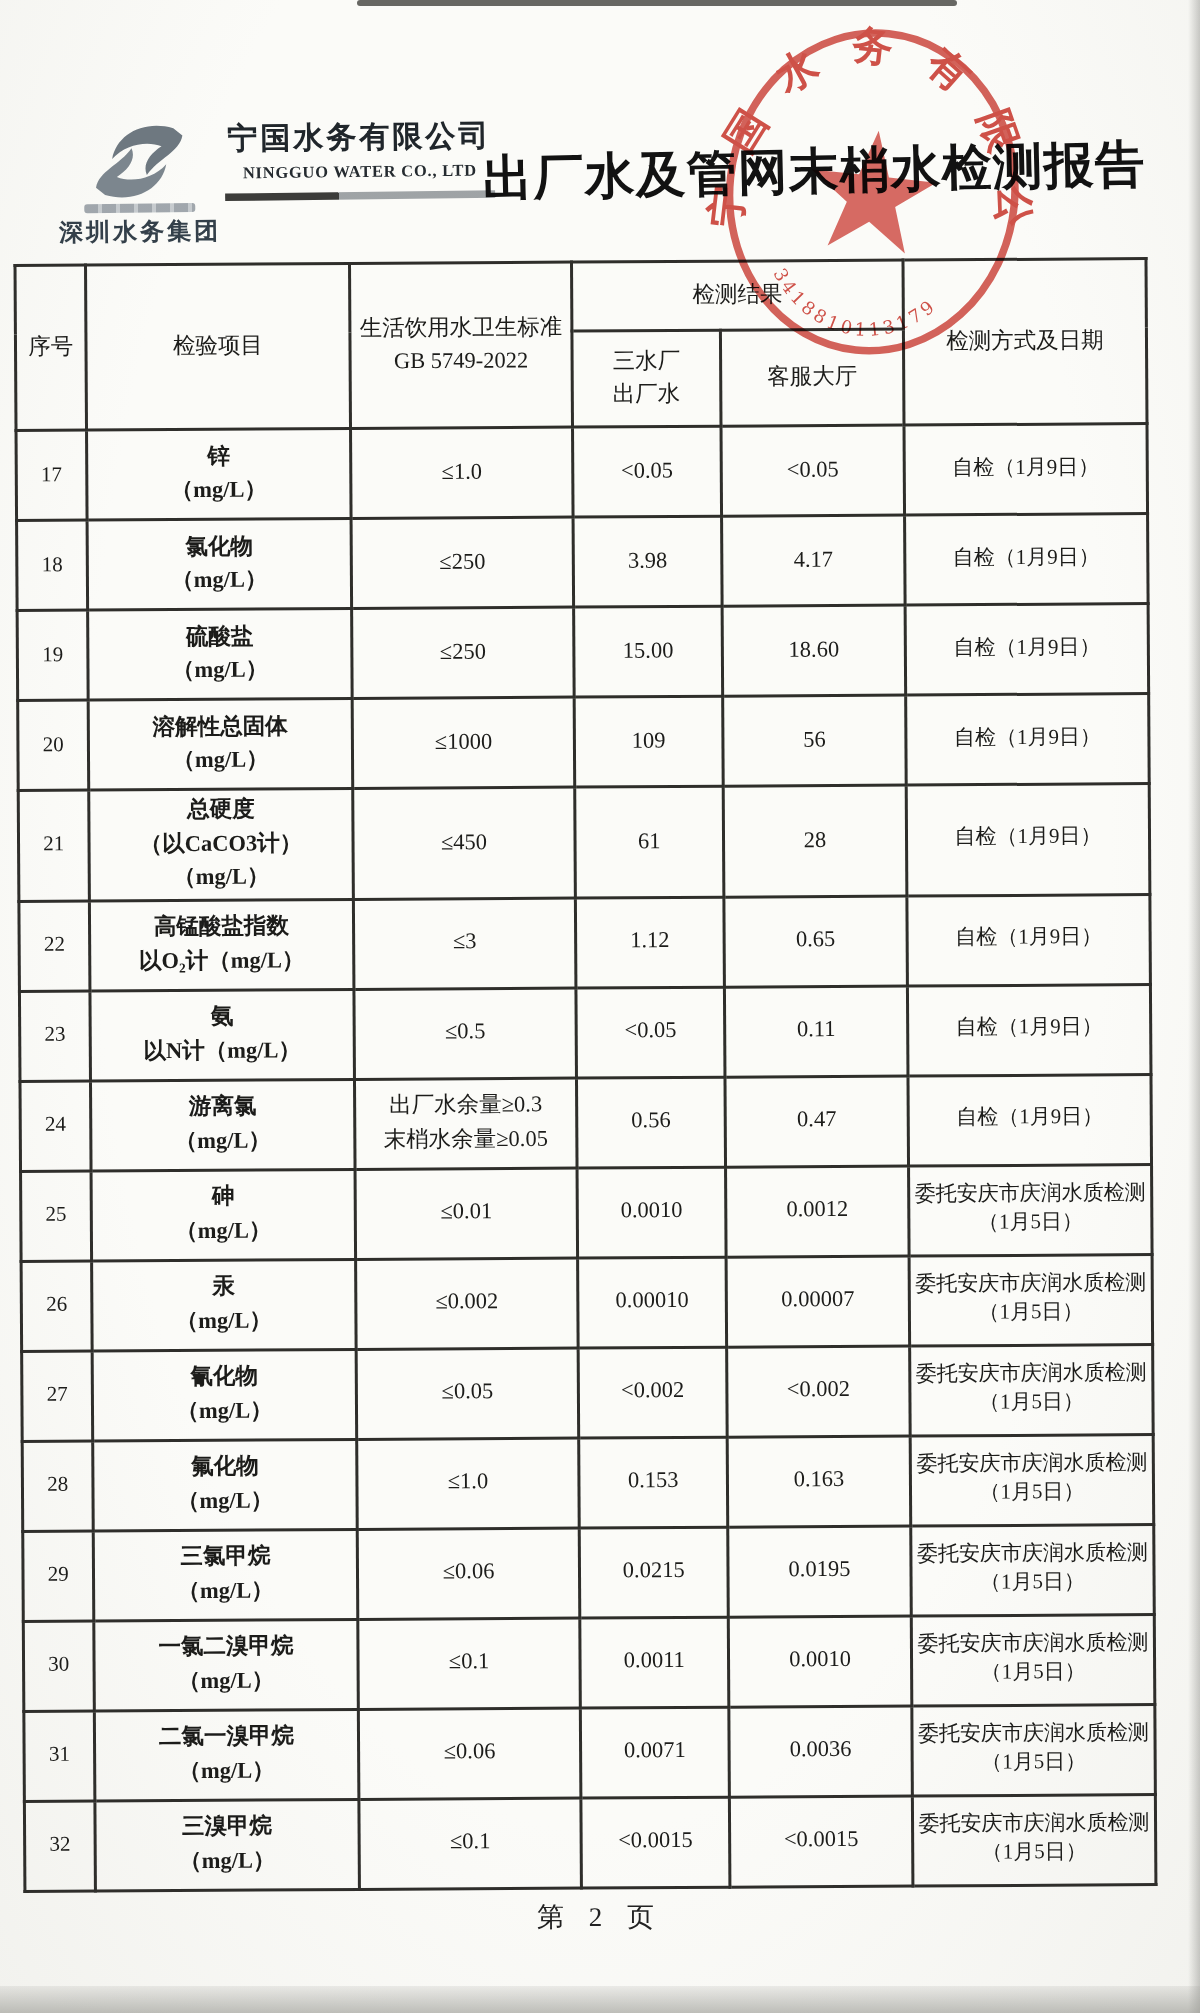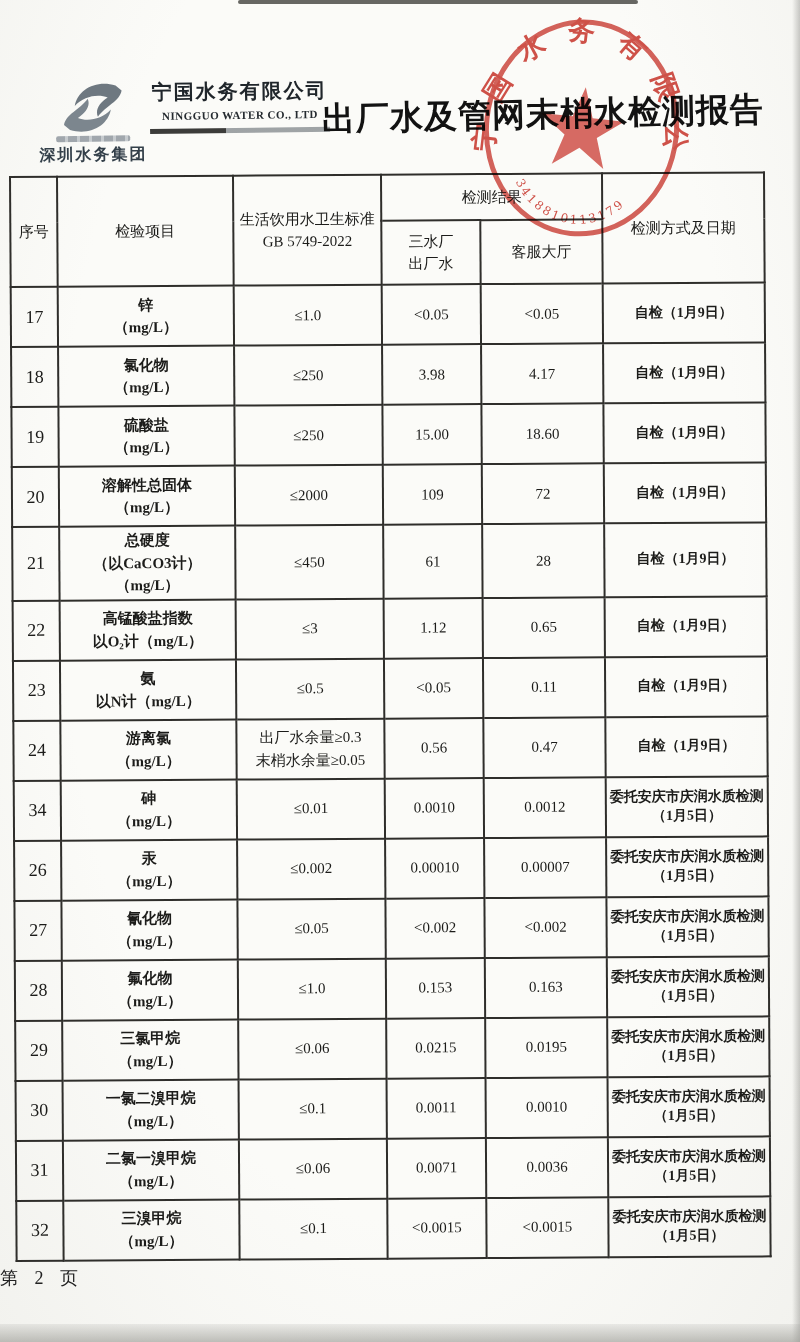--- a/index.html
+++ b/index.html
@@ -53,30 +53,30 @@
   .report-table th, .report-table td {
     border:2px solid #2f2e2b;
     text-align:center; vertical-align:middle;
     font-size:15px; font-weight:normal;
     white-space:pre-line; line-height:1.5;
     padding:2px 3px;
   }
   .report-table thead tr:first-child th { height:46px; }
   .report-table thead tr:last-child th { height:64px; }
   .report-table tbody tr { height:60px; }
-  .report-table td[data-name="method-cell"] { font-size:14px; line-height:1.35; font-weight:bold; }
-  .report-table td[data-name="row-number"] { font-size:18px;margin-left:16px; }
+  .report-table td[data-name="method-cell"] { font-size:14px; line-height:1.35; font-weight:normal; }
+  .report-table td[data-name="row-number"] { font-size:14px;margin-left:16px; }
   .report-table td[data-name="item-cell"] { font-weight:bold; }
   .report-table td[data-name="standard-cell"],
   .report-table td[data-name="plant-result-cell"],
   .report-table td[data-name="hall-result-cell"] { font-size:15px; }
 
   
   .page-footer { position:absolute; top:1266px; left:0; width:100%;
-    text-align:left; font-size:18px; letter-spacing:6px; color:#222; }
+    text-align:center; font-size:18px; letter-spacing:6px; color:#222; }
 </style>
 </head>
 <body>
 
 <div class="page" data-name="report-page">
 
   <div class="scan-top-line" data-name="scan-artifact-top"></div>
   <div class="scan-right-shadow" data-name="scan-artifact-right"></div>
   <div class="scan-bottom-band" data-name="scan-artifact-bottom"></div>
 
@@ -163,23 +163,23 @@
 （mg/L）</td>
           <td data-name="standard-cell">≤250</td>
           <td data-name="plant-result-cell">15.00</td>
           <td data-name="hall-result-cell">18.60</td>
           <td data-name="method-cell">自检（1月9日）</td>
         </tr>
         <tr data-name="table-row">
           <td data-name="row-number">20</td>
           <td data-name="item-cell">溶解性总固体
 （mg/L）</td>
-          <td data-name="standard-cell">≤2000</td>
+          <td data-name="standard-cell">≤1000</td>
           <td data-name="plant-result-cell">109</td>
-          <td data-name="hall-result-cell">72</td>
+          <td data-name="hall-result-cell">56</td>
           <td data-name="method-cell">自检（1月9日）</td>
         </tr>
         <tr data-name="table-row">
           <td data-name="row-number">21</td>
           <td data-name="item-cell">总硬度
 （以CaCO3计）（mg/L）</td>
           <td data-name="standard-cell">≤450</td>
           <td data-name="plant-result-cell">61</td>
           <td data-name="hall-result-cell">28</td>
           <td data-name="method-cell">自检（1月9日）</td>
@@ -206,21 +206,21 @@
           <td data-name="row-number">24</td>
           <td data-name="item-cell">游离氯
 （mg/L）</td>
           <td data-name="standard-cell">出厂水余量≥0.3
 末梢水余量≥0.05</td>
           <td data-name="plant-result-cell">0.56</td>
           <td data-name="hall-result-cell">0.47</td>
           <td data-name="method-cell">自检（1月9日）</td>
         </tr>
         <tr data-name="table-row">
-          <td data-name="row-number">34</td>
+          <td data-name="row-number">25</td>
           <td data-name="item-cell">砷
 （mg/L）</td>
           <td data-name="standard-cell">≤0.01</td>
           <td data-name="plant-result-cell">0.0010</td>
           <td data-name="hall-result-cell">0.0012</td>
           <td data-name="method-cell">委托安庆市庆润水质检测
 （1月5日）</td>
         </tr>
         <tr data-name="table-row">
           <td data-name="row-number">26</td>

